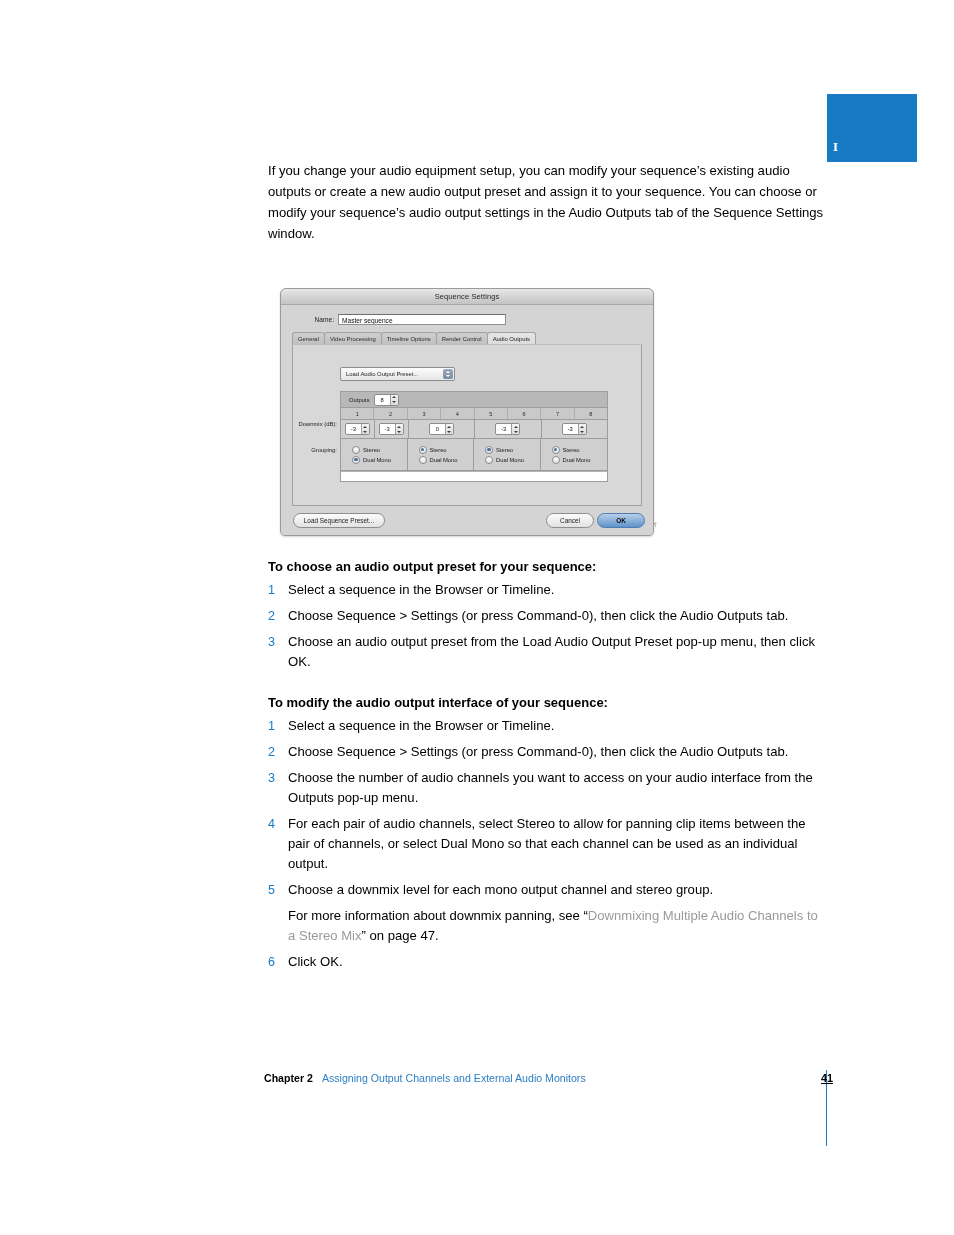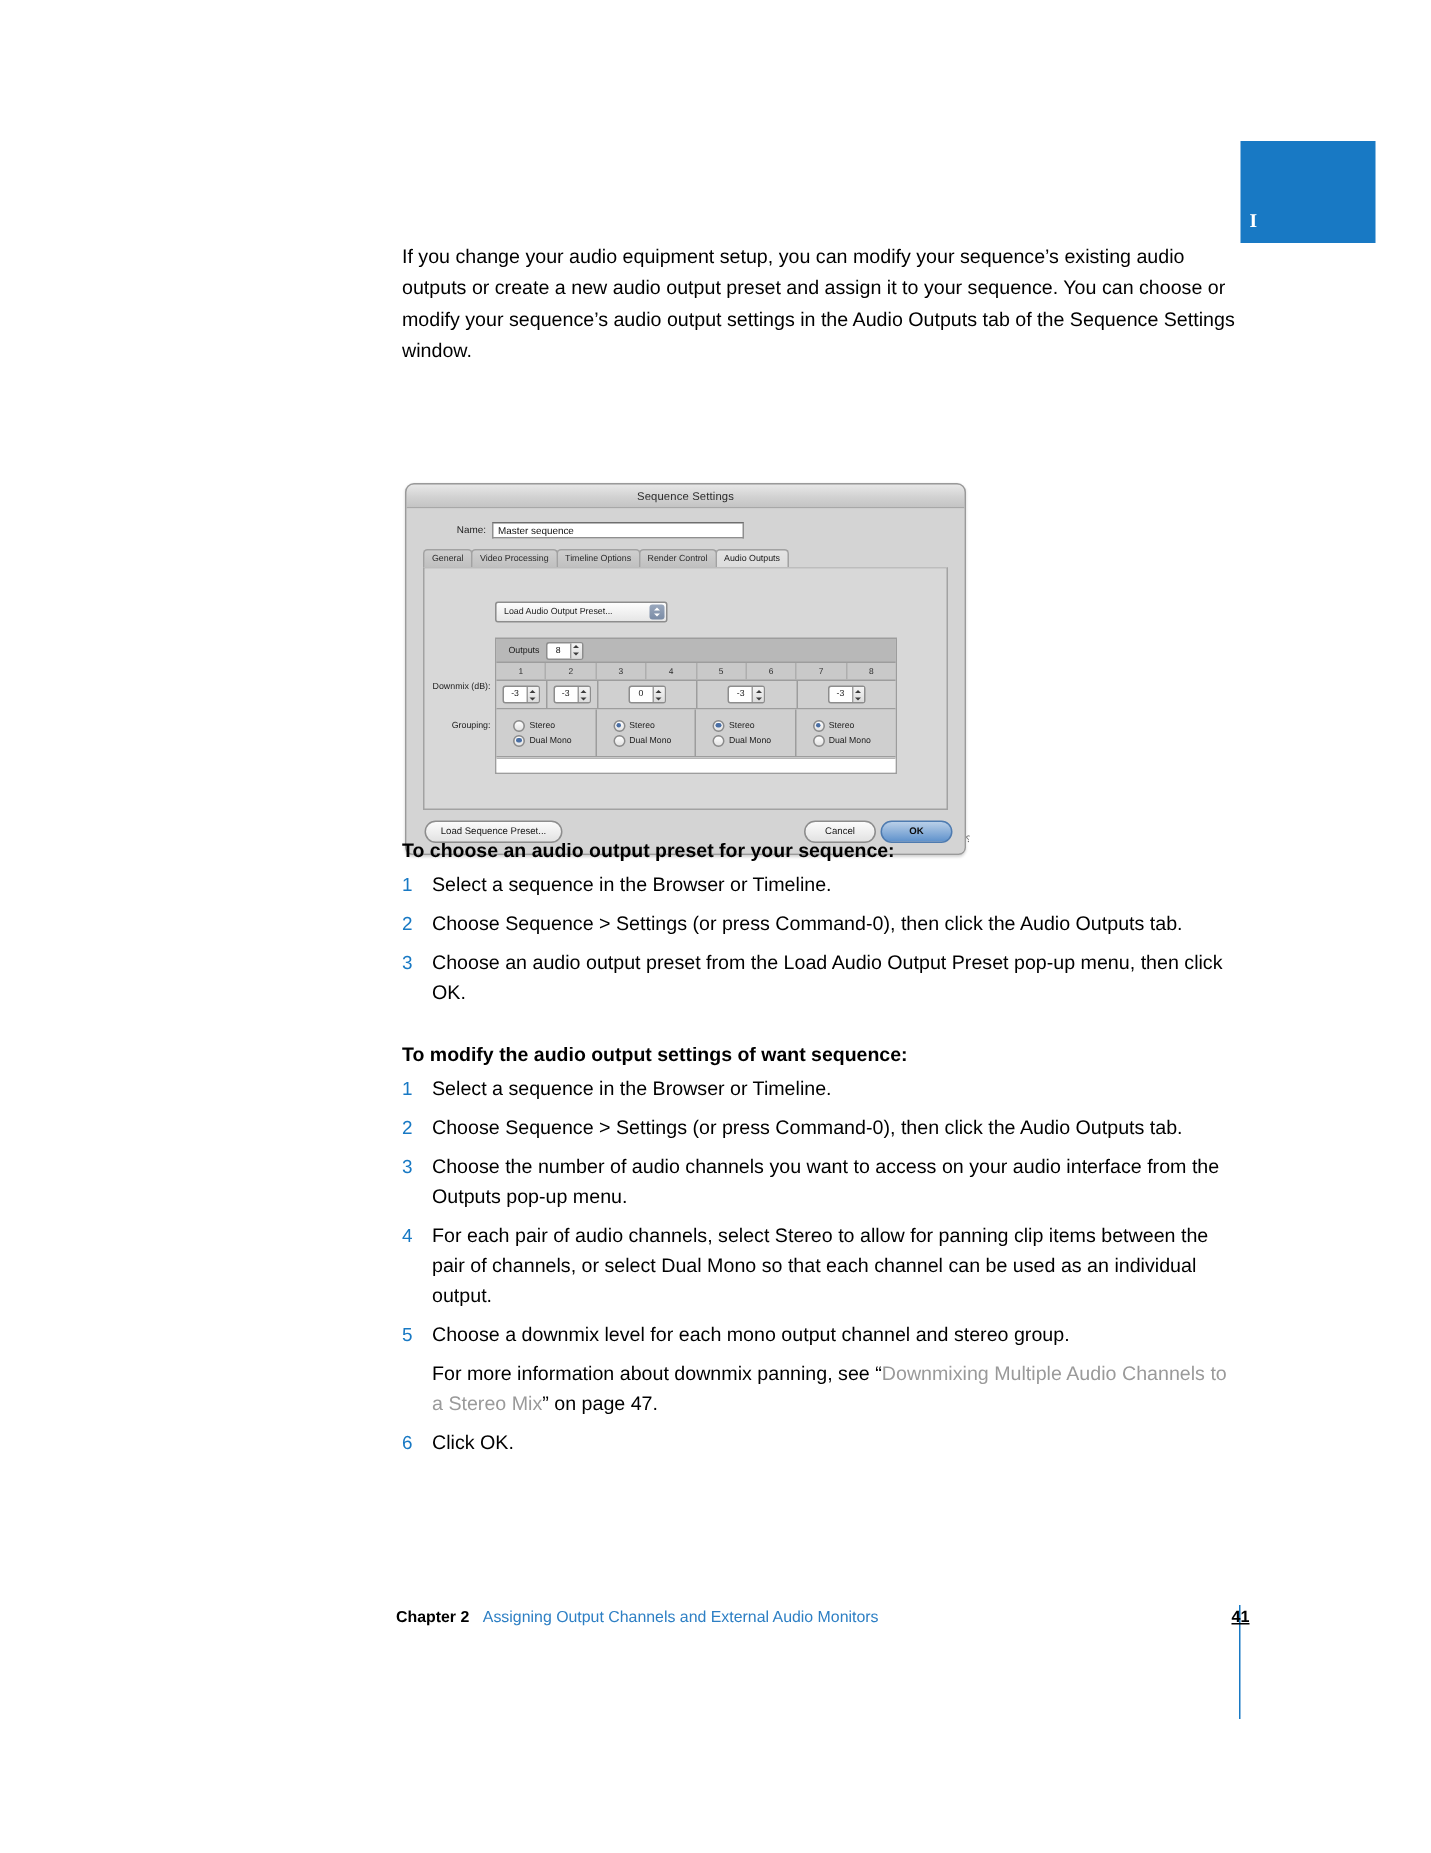--- a/index.html
+++ b/index.html
@@ -54,25 +54,24 @@
   p.intro {
     font-size: 13.1px;
     line-height: 21px;
     margin: 0;
     color: #000;
   }
 
   
   .figure {
     position: absolute;
-    left: 270px;
+    left: 280px;
     top: 288px;
     width: 378px;
     height: 252px;
-    margin-top: 34px;
   }
   .dialog {
     position: absolute;
     left: 0; top: 0;
     width: 372px;
     height: 246px;
     background: #d4d4d4;
     border: 1px solid #9a9a9a;
     border-radius: 6px 6px 5px 5px;
     box-shadow: 0 1px 2px rgba(0,0,0,0.18);
@@ -617,21 +616,21 @@
   </div>
   <div class="step">
     <span class="step-num">2</span>
     <span class="step-text">Choose Sequence &gt; Settings (or press Command-0), then click the Audio Outputs tab.</span>
   </div>
   <div class="step">
     <span class="step-num">3</span>
     <span class="step-text">Choose an audio output preset from the Load Audio Output Preset pop-up menu, then click OK.</span>
   </div>
 
-  <div class="proc-heading second">To modify the audio output settings of want sequence:</div>
+  <div class="proc-heading second">To modify the audio output interface of your sequence:</div>
 
   <div class="step">
     <span class="step-num">1</span>
     <span class="step-text">Select a sequence in the Browser or Timeline.</span>
   </div>
   <div class="step">
     <span class="step-num">2</span>
     <span class="step-text">Choose Sequence &gt; Settings (or press Command-0), then click the Audio Outputs tab.</span>
   </div>
   <div class="step">

